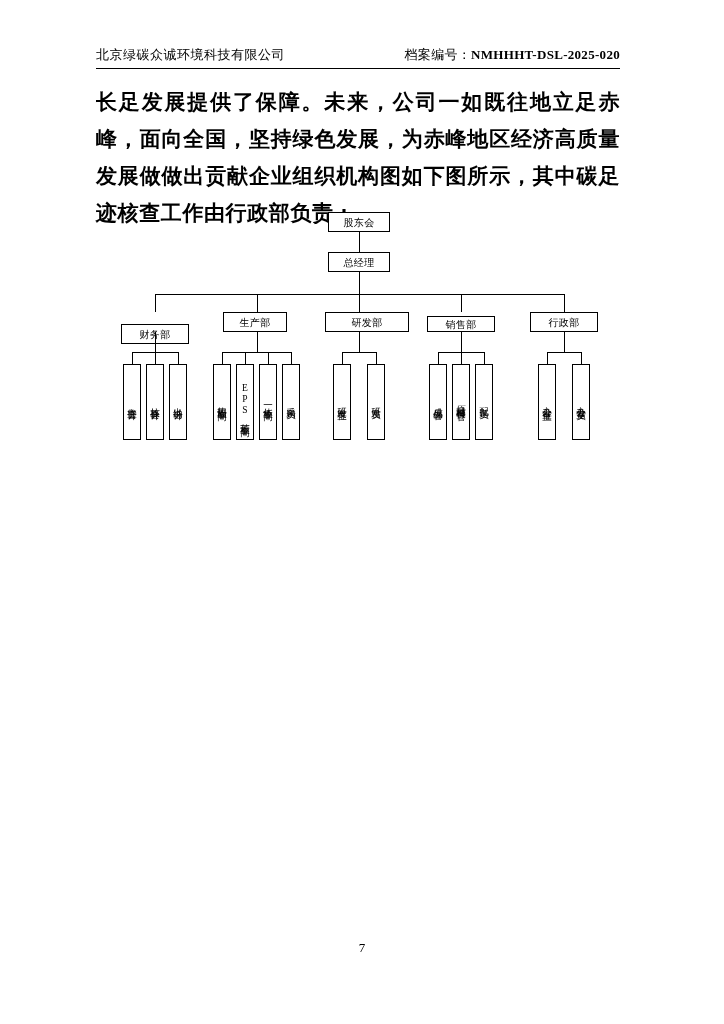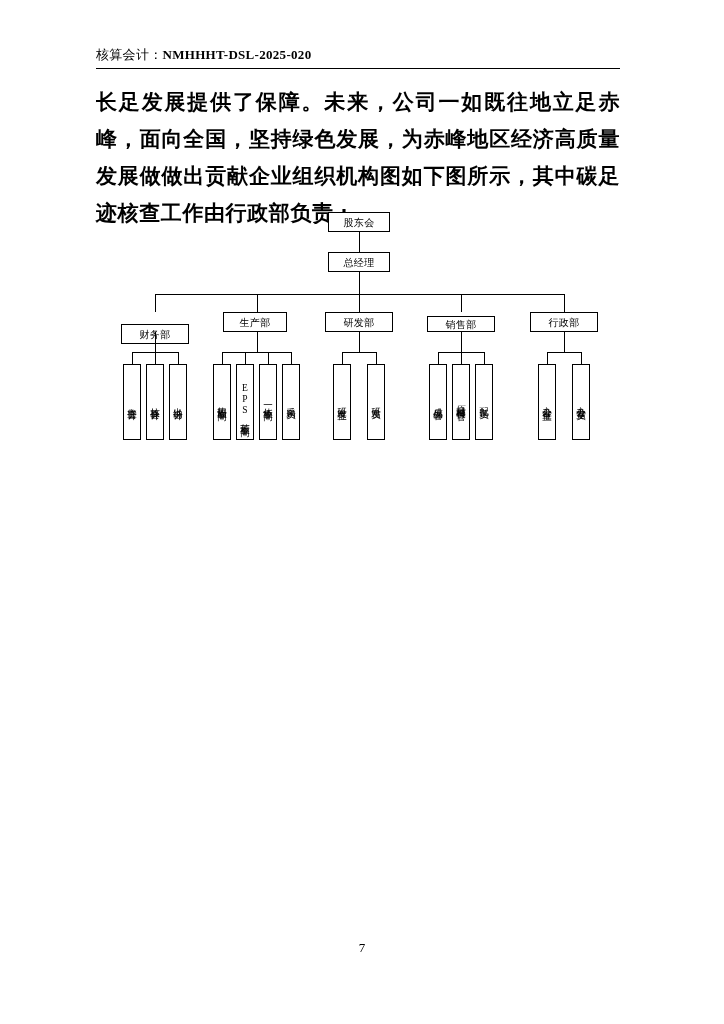--- a/index.html
+++ b/index.html
@@ -125,22 +125,23 @@
     text-align: center;
     font-size: 13px;
   }
 </style>
 </head>
 <body>
 
 <div class="page">
 
   <div class="header">
+    <span class="header-left">北京绿碳众诚环境科技有限公司</span>
     <span class="header-right">
-      <span>核算会计：</span><span class="doc-no">NMHHHT-DSL-2025-020</span>
+      <span>档案编号：</span><span class="doc-no">NMHHHT-DSL-2025-020</span>
     </span>
   </div>
 
   <div class="body-text">长足发展提供了保障。未来，公司一如既往地立足赤峰，面向全国，坚持绿色发展，为赤峰地区经济高质量发展做做出贡献企业组织机构图如下图所示，其中碳足迹核查工作由行政部负责：</div>
 
   <div class="chart-wrap">
 
     <div class="org">
 
       <div class="node lv1" style="left:232px; top:0px; width:62px; height:20px;">股东会</div>
@@ -154,21 +155,21 @@
       <div class="line hline" style="left:59px; top:82px; width:409px;"></div>
 
       <div class="line vline" style="left:59px; top:82px; height:18px;"></div>
       <div class="line vline" style="left:161px; top:82px; height:18px;"></div>
       <div class="line vline" style="left:263px; top:82px; height:18px;"></div>
       <div class="line vline" style="left:365px; top:82px; height:18px;"></div>
       <div class="line vline" style="left:468px; top:82px; height:18px;"></div>
 
       <div class="node lv1" style="left:25px; top:100px; width:68px; height:20px;margin-top:12px;">财务部</div>
       <div class="node lv1" style="left:127px; top:100px; width:64px; height:20px;">生产部</div>
-      <div class="node lv1" style="left:229px; top:100px; width:68px; height:20px;">研发部</div>
+      <div class="node lv1" style="left:229px; top:100px; width:84px; height:20px;">研发部</div>
       <div class="node lv1" style="left:331px; top:104px; width:68px; height:16px;">销售部</div>
       <div class="node lv1" style="left:434px; top:100px; width:68px; height:20px;">行政部</div>
 
       <div class="line vline" style="left:59px; top:120px; height:20px;"></div>
       <div class="line hline" style="left:36px; top:140px; width:46px;"></div>
       <div class="line vline" style="left:36px; top:140px; height:12px;"></div>
       <div class="line vline" style="left:59px; top:140px; height:12px;"></div>
       <div class="line vline" style="left:82px; top:140px; height:12px;"></div>
       <div class="node vert" style="left:27px; top:152px; width:18px; height:76px;">主管会计</div>
       <div class="node vert" style="left:50px; top:152px; width:18px; height:76px;">核算会计</div>

